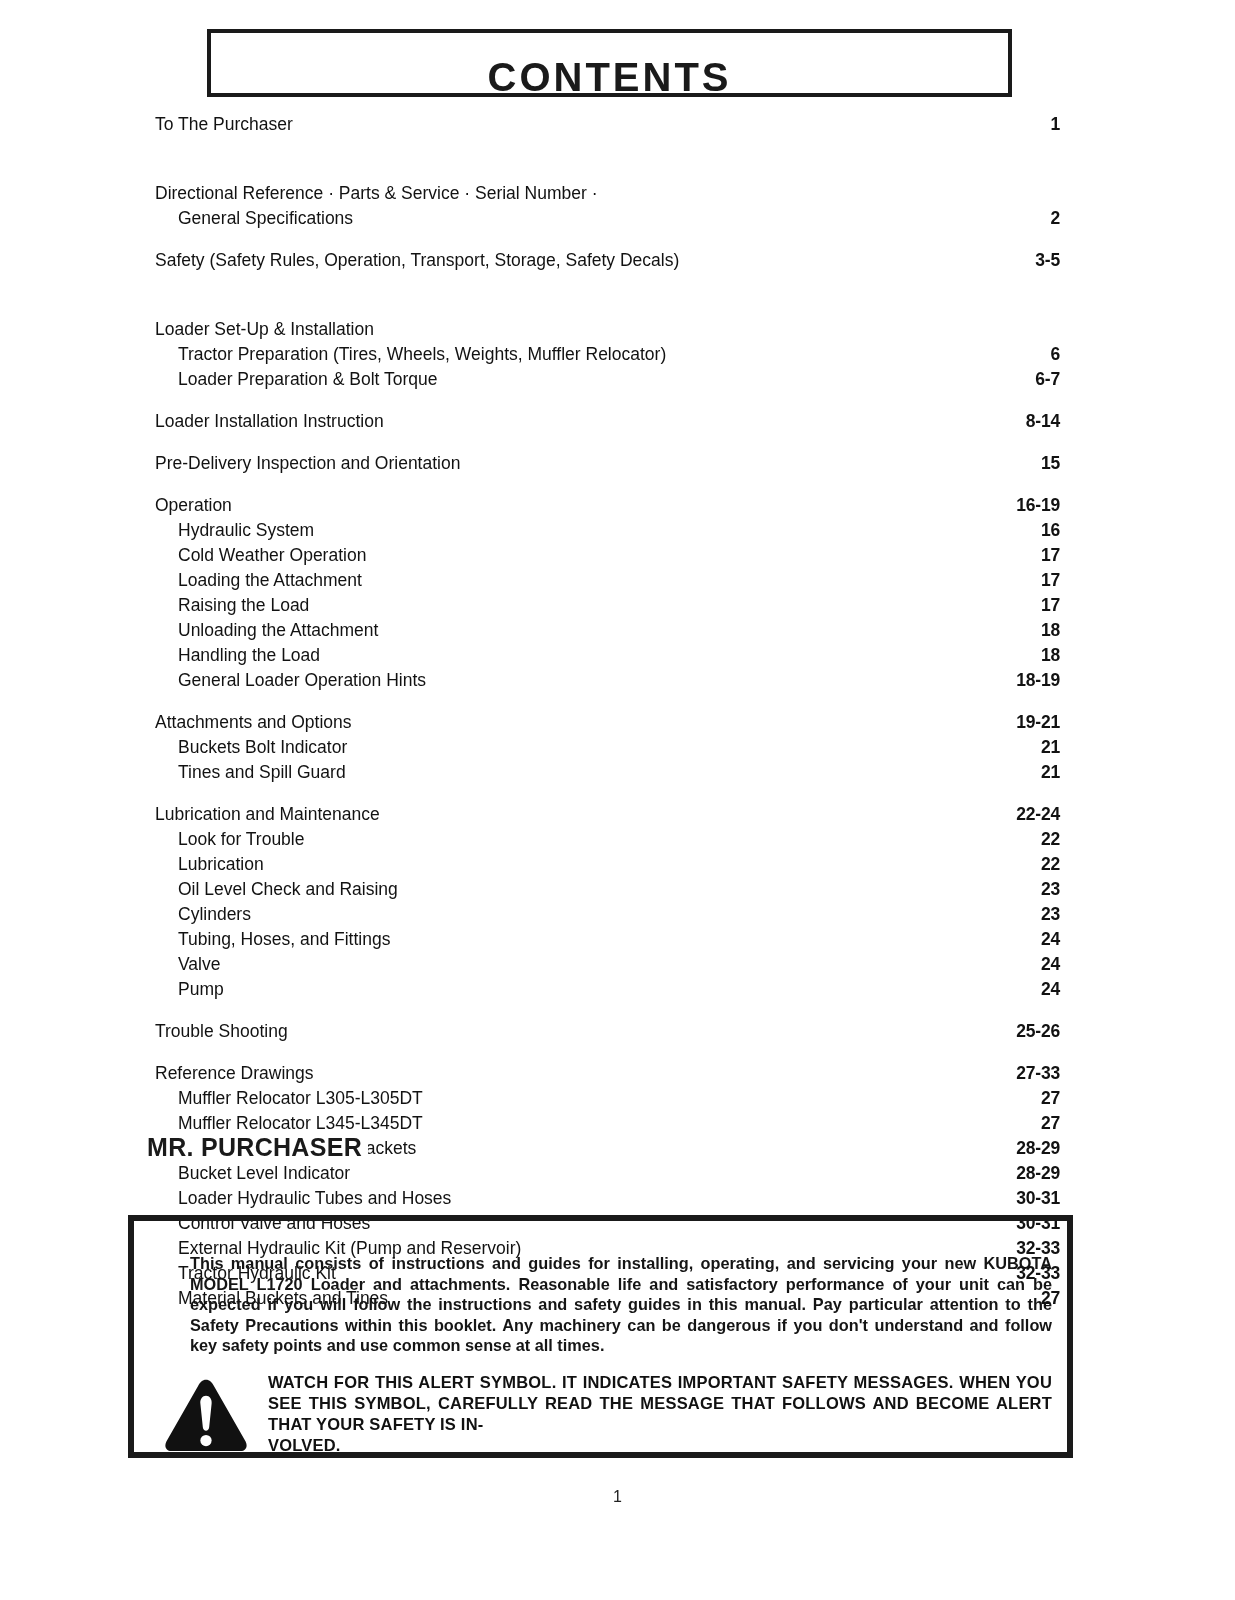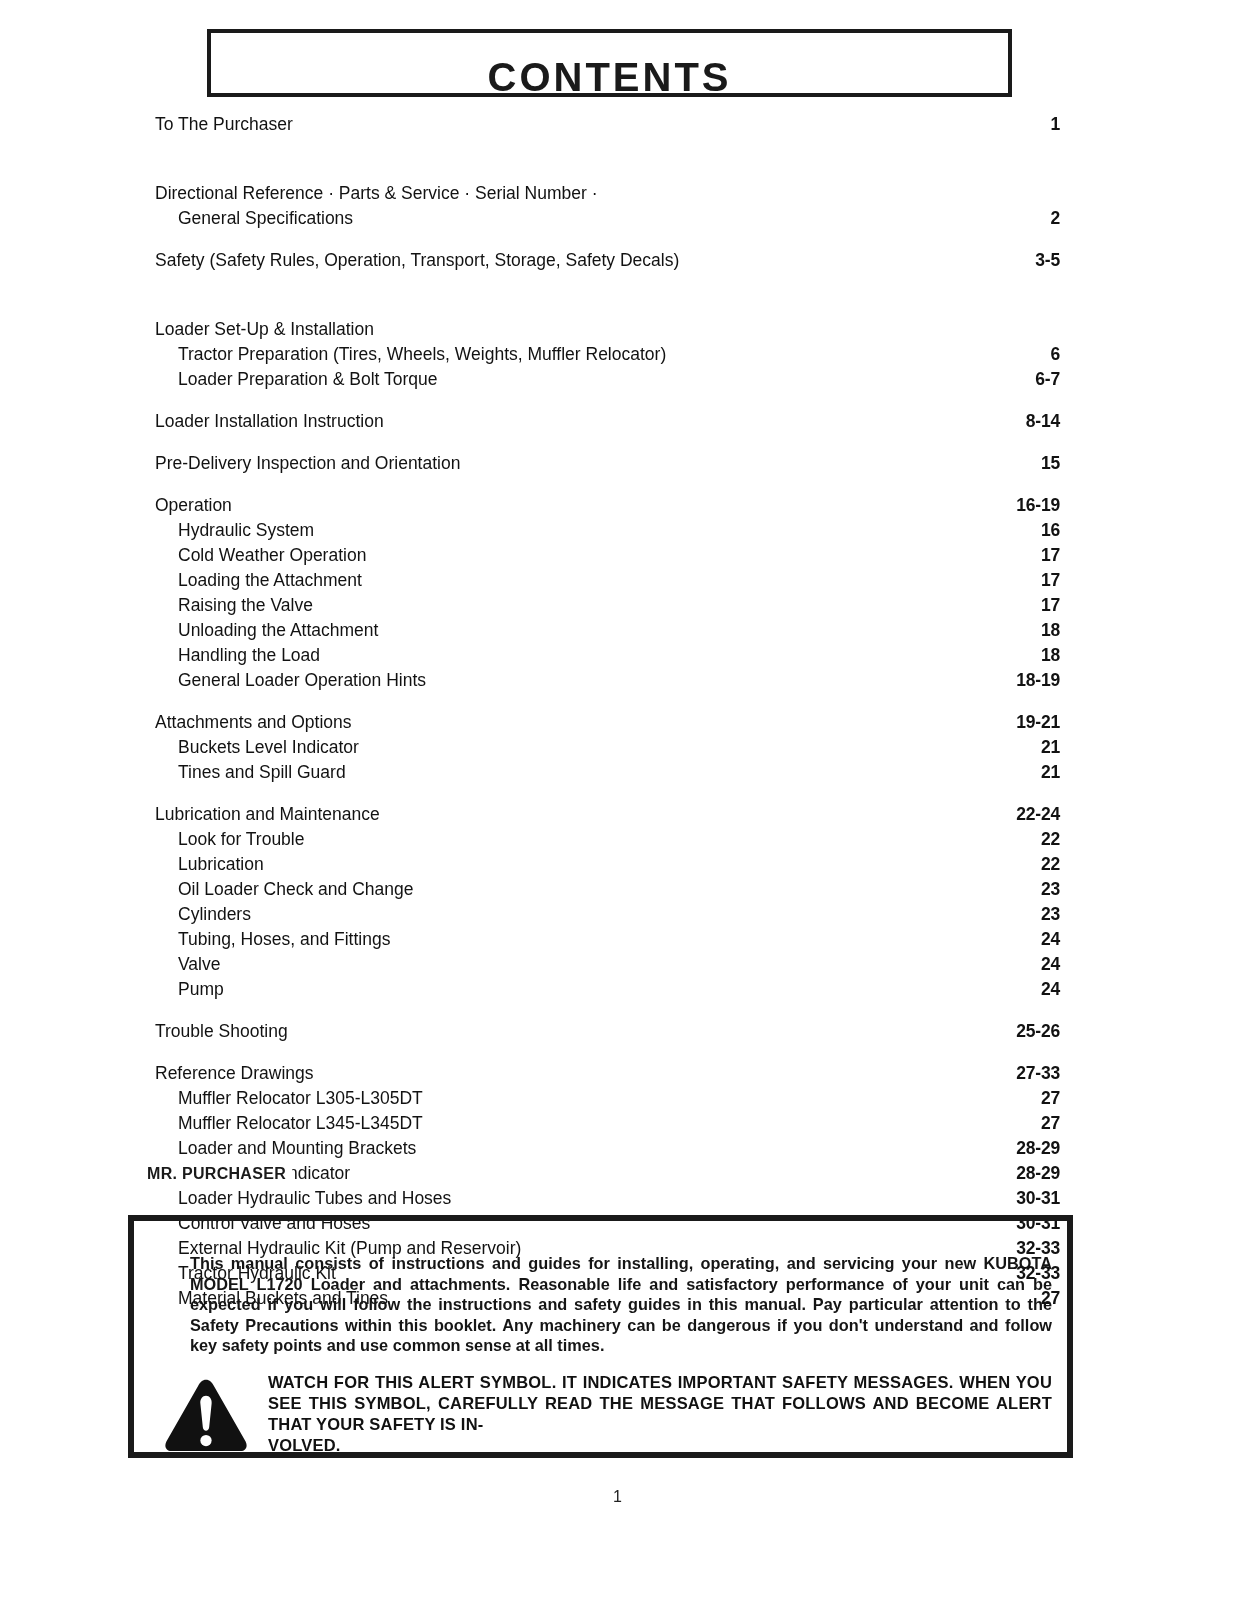--- a/index.html
+++ b/index.html
@@ -90,24 +90,24 @@
     left: 128px;
     top: 1215px;
     width: 945px;
     height: 243px;
     box-sizing: border-box;
     border: 6px solid #1a1a1a;
   }
   .purchaser-heading {
     position: absolute;
     left: 143px;
-    top: 1159px;
+    top: 1132px;
     background: #ffffff;
     padding: 0 6px 0 4px;
-    font-size: 16px;
+    font-size: 25px;
     font-weight: bold;
     letter-spacing: 0.3px;
     color: #1a1a1a;
     line-height: 30px;
   }
   .purchaser-body {
     position: absolute;
     left: 190px;
     top: 1253px;
     width: 862px;
@@ -226,21 +226,21 @@
         <span class="toc-label">Cold Weather Operation</span>
         <span class="toc-dots"></span>
         <span class="toc-page">17</span>
       </div>
       <div class="toc-row level-2">
         <span class="toc-label">Loading the Attachment</span>
         <span class="toc-dots"></span>
         <span class="toc-page">17</span>
       </div>
       <div class="toc-row level-2">
-        <span class="toc-label">Raising the Valve</span>
+        <span class="toc-label">Raising the Load</span>
         <span class="toc-dots"></span>
         <span class="toc-page">17</span>
       </div>
       <div class="toc-row level-2">
         <span class="toc-label">Unloading the Attachment</span>
         <span class="toc-dots"></span>
         <span class="toc-page">18</span>
       </div>
       <div class="toc-row level-2">
         <span class="toc-label">Handling the Load</span>
@@ -253,21 +253,21 @@
         <span class="toc-page">18-19</span>
       </div>
     </div>
     <div class="toc-group">
       <div class="toc-row level-1">
         <span class="toc-label">Attachments and  Options</span>
         <span class="toc-dots"></span>
         <span class="toc-page">19-21</span>
       </div>
       <div class="toc-row level-2">
-        <span class="toc-label">Buckets Level Indicator</span>
+        <span class="toc-label">Buckets Bolt Indicator</span>
         <span class="toc-dots"></span>
         <span class="toc-page">21</span>
       </div>
       <div class="toc-row level-2">
         <span class="toc-label">Tines and Spill Guard</span>
         <span class="toc-dots"></span>
         <span class="toc-page">21</span>
       </div>
     </div>
     <div class="toc-group">
@@ -280,21 +280,21 @@
         <span class="toc-label">Look for Trouble</span>
         <span class="toc-dots"></span>
         <span class="toc-page">22</span>
       </div>
       <div class="toc-row level-2">
         <span class="toc-label">Lubrication</span>
         <span class="toc-dots"></span>
         <span class="toc-page">22</span>
       </div>
       <div class="toc-row level-2">
-        <span class="toc-label">Oil Loader Check and Change</span>
+        <span class="toc-label">Oil Level Check and Raising</span>
         <span class="toc-dots"></span>
         <span class="toc-page">23</span>
       </div>
       <div class="toc-row level-2">
         <span class="toc-label">Cylinders</span>
         <span class="toc-dots"></span>
         <span class="toc-page">23</span>
       </div>
       <div class="toc-row level-2">
         <span class="toc-label">Tubing, Hoses, and Fittings</span>

